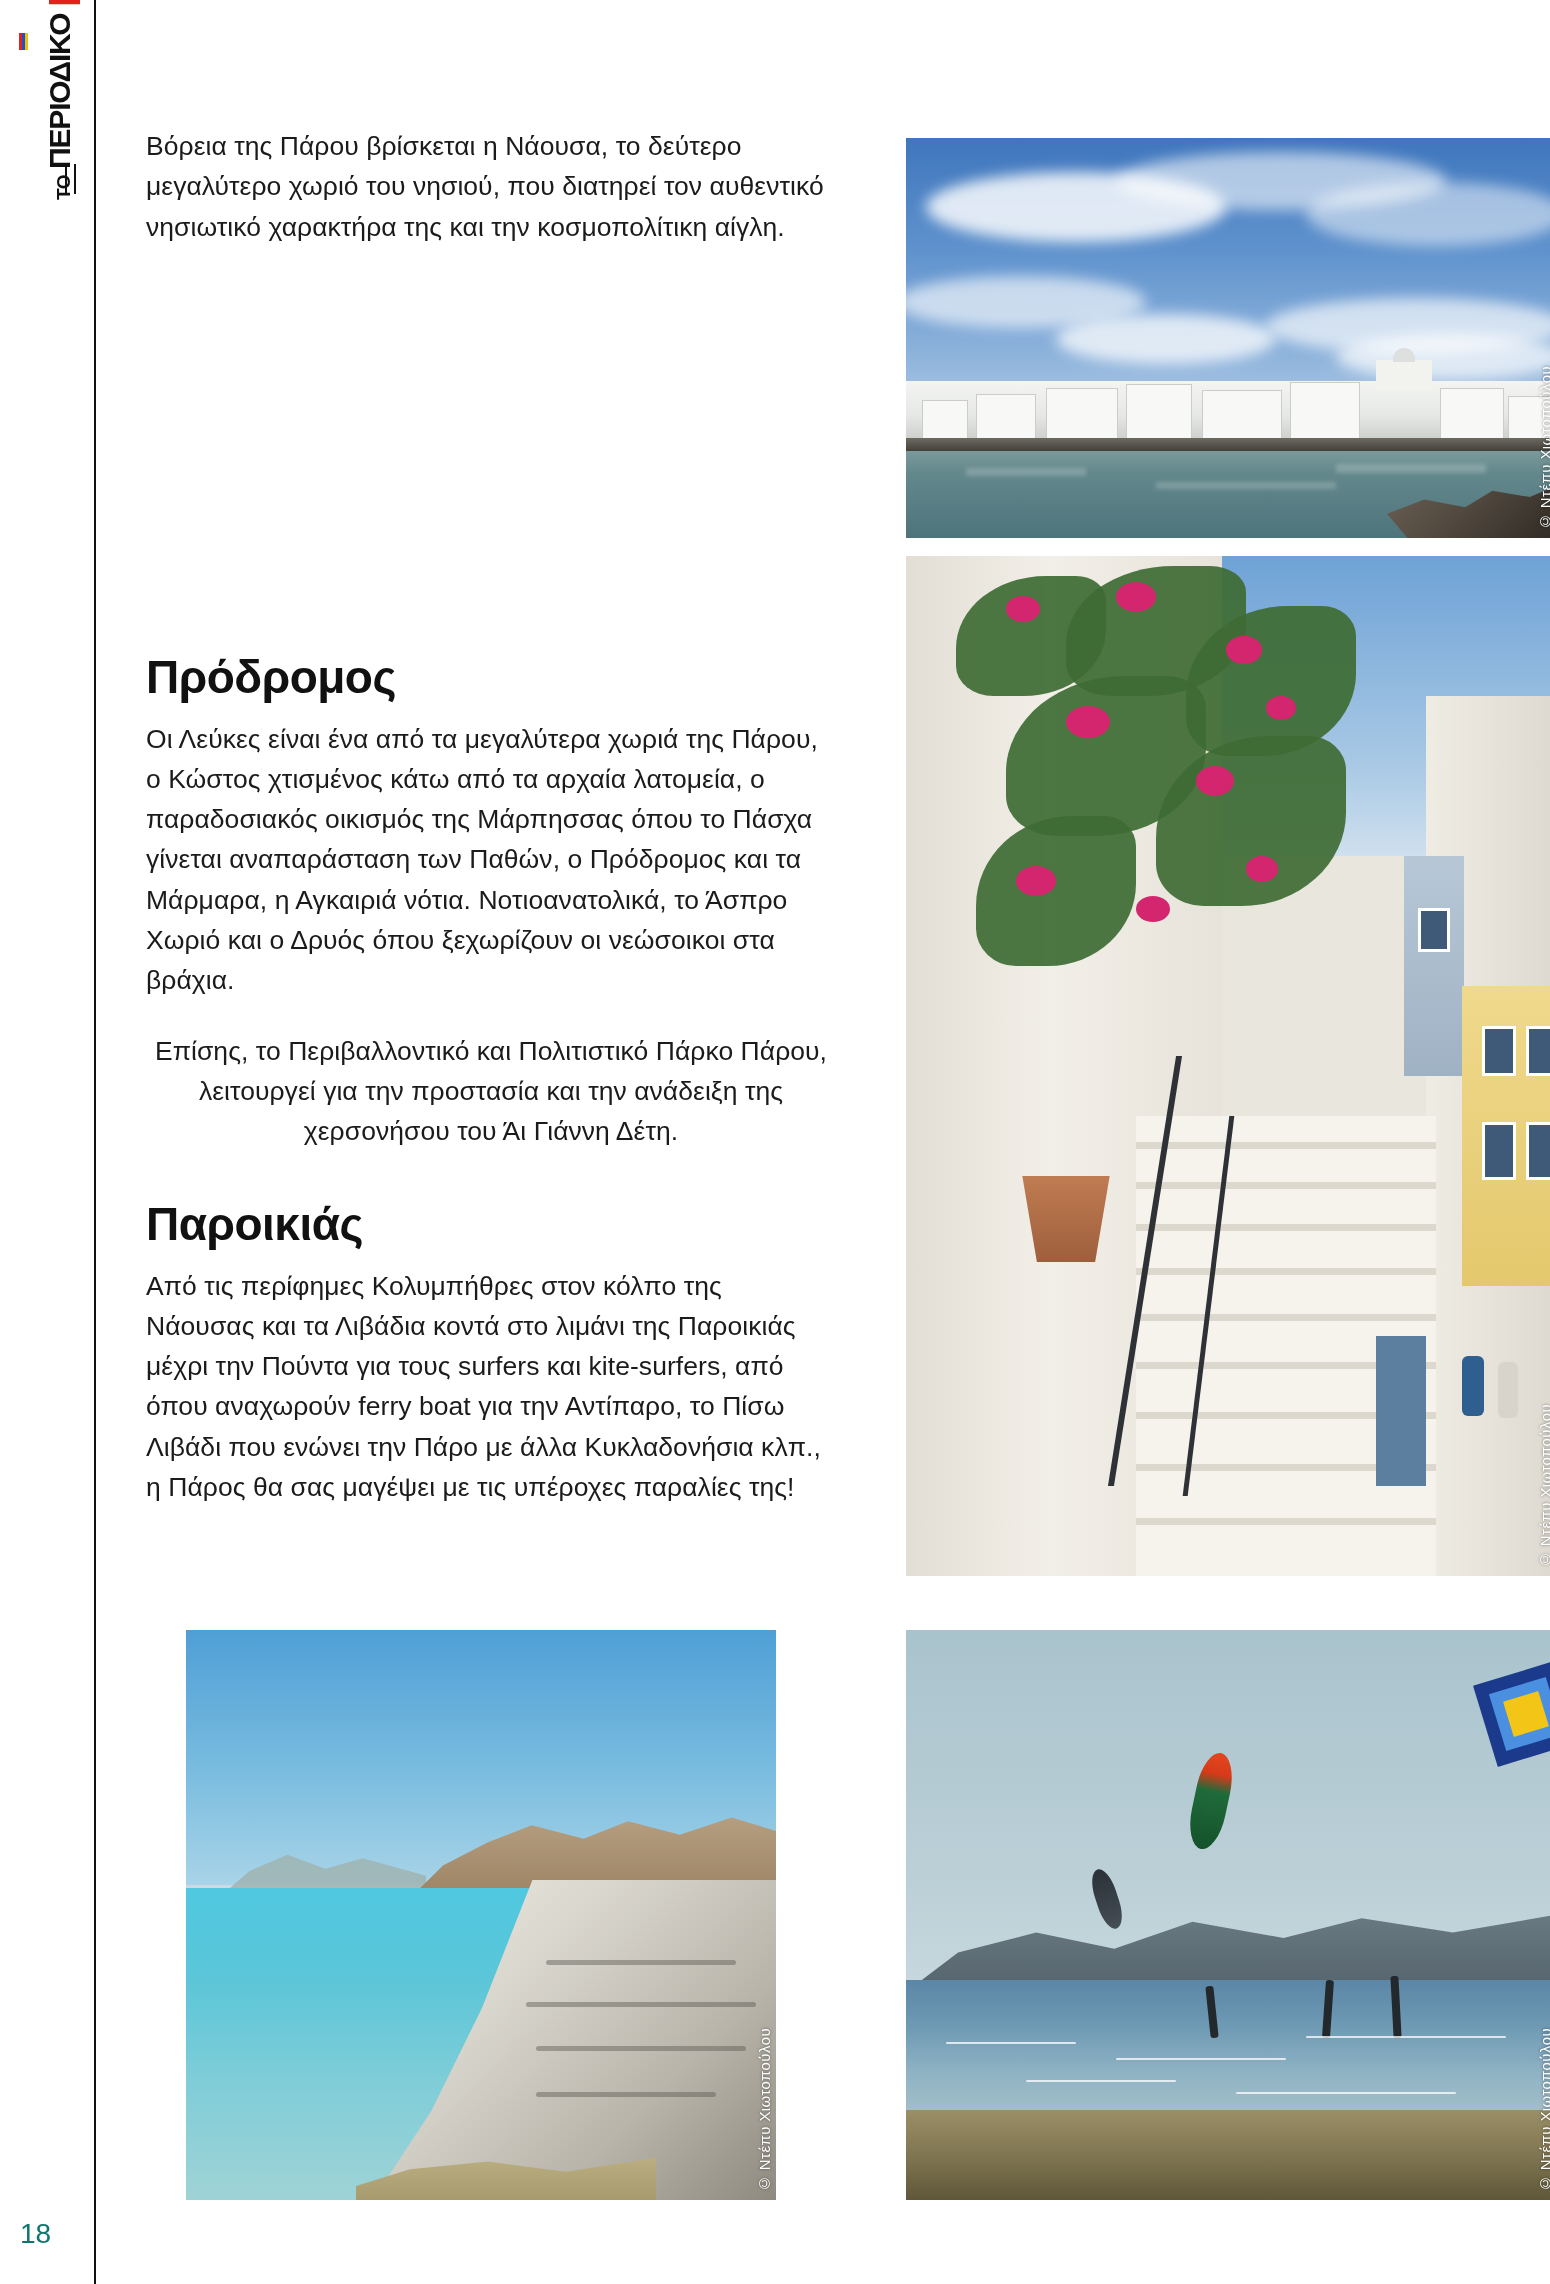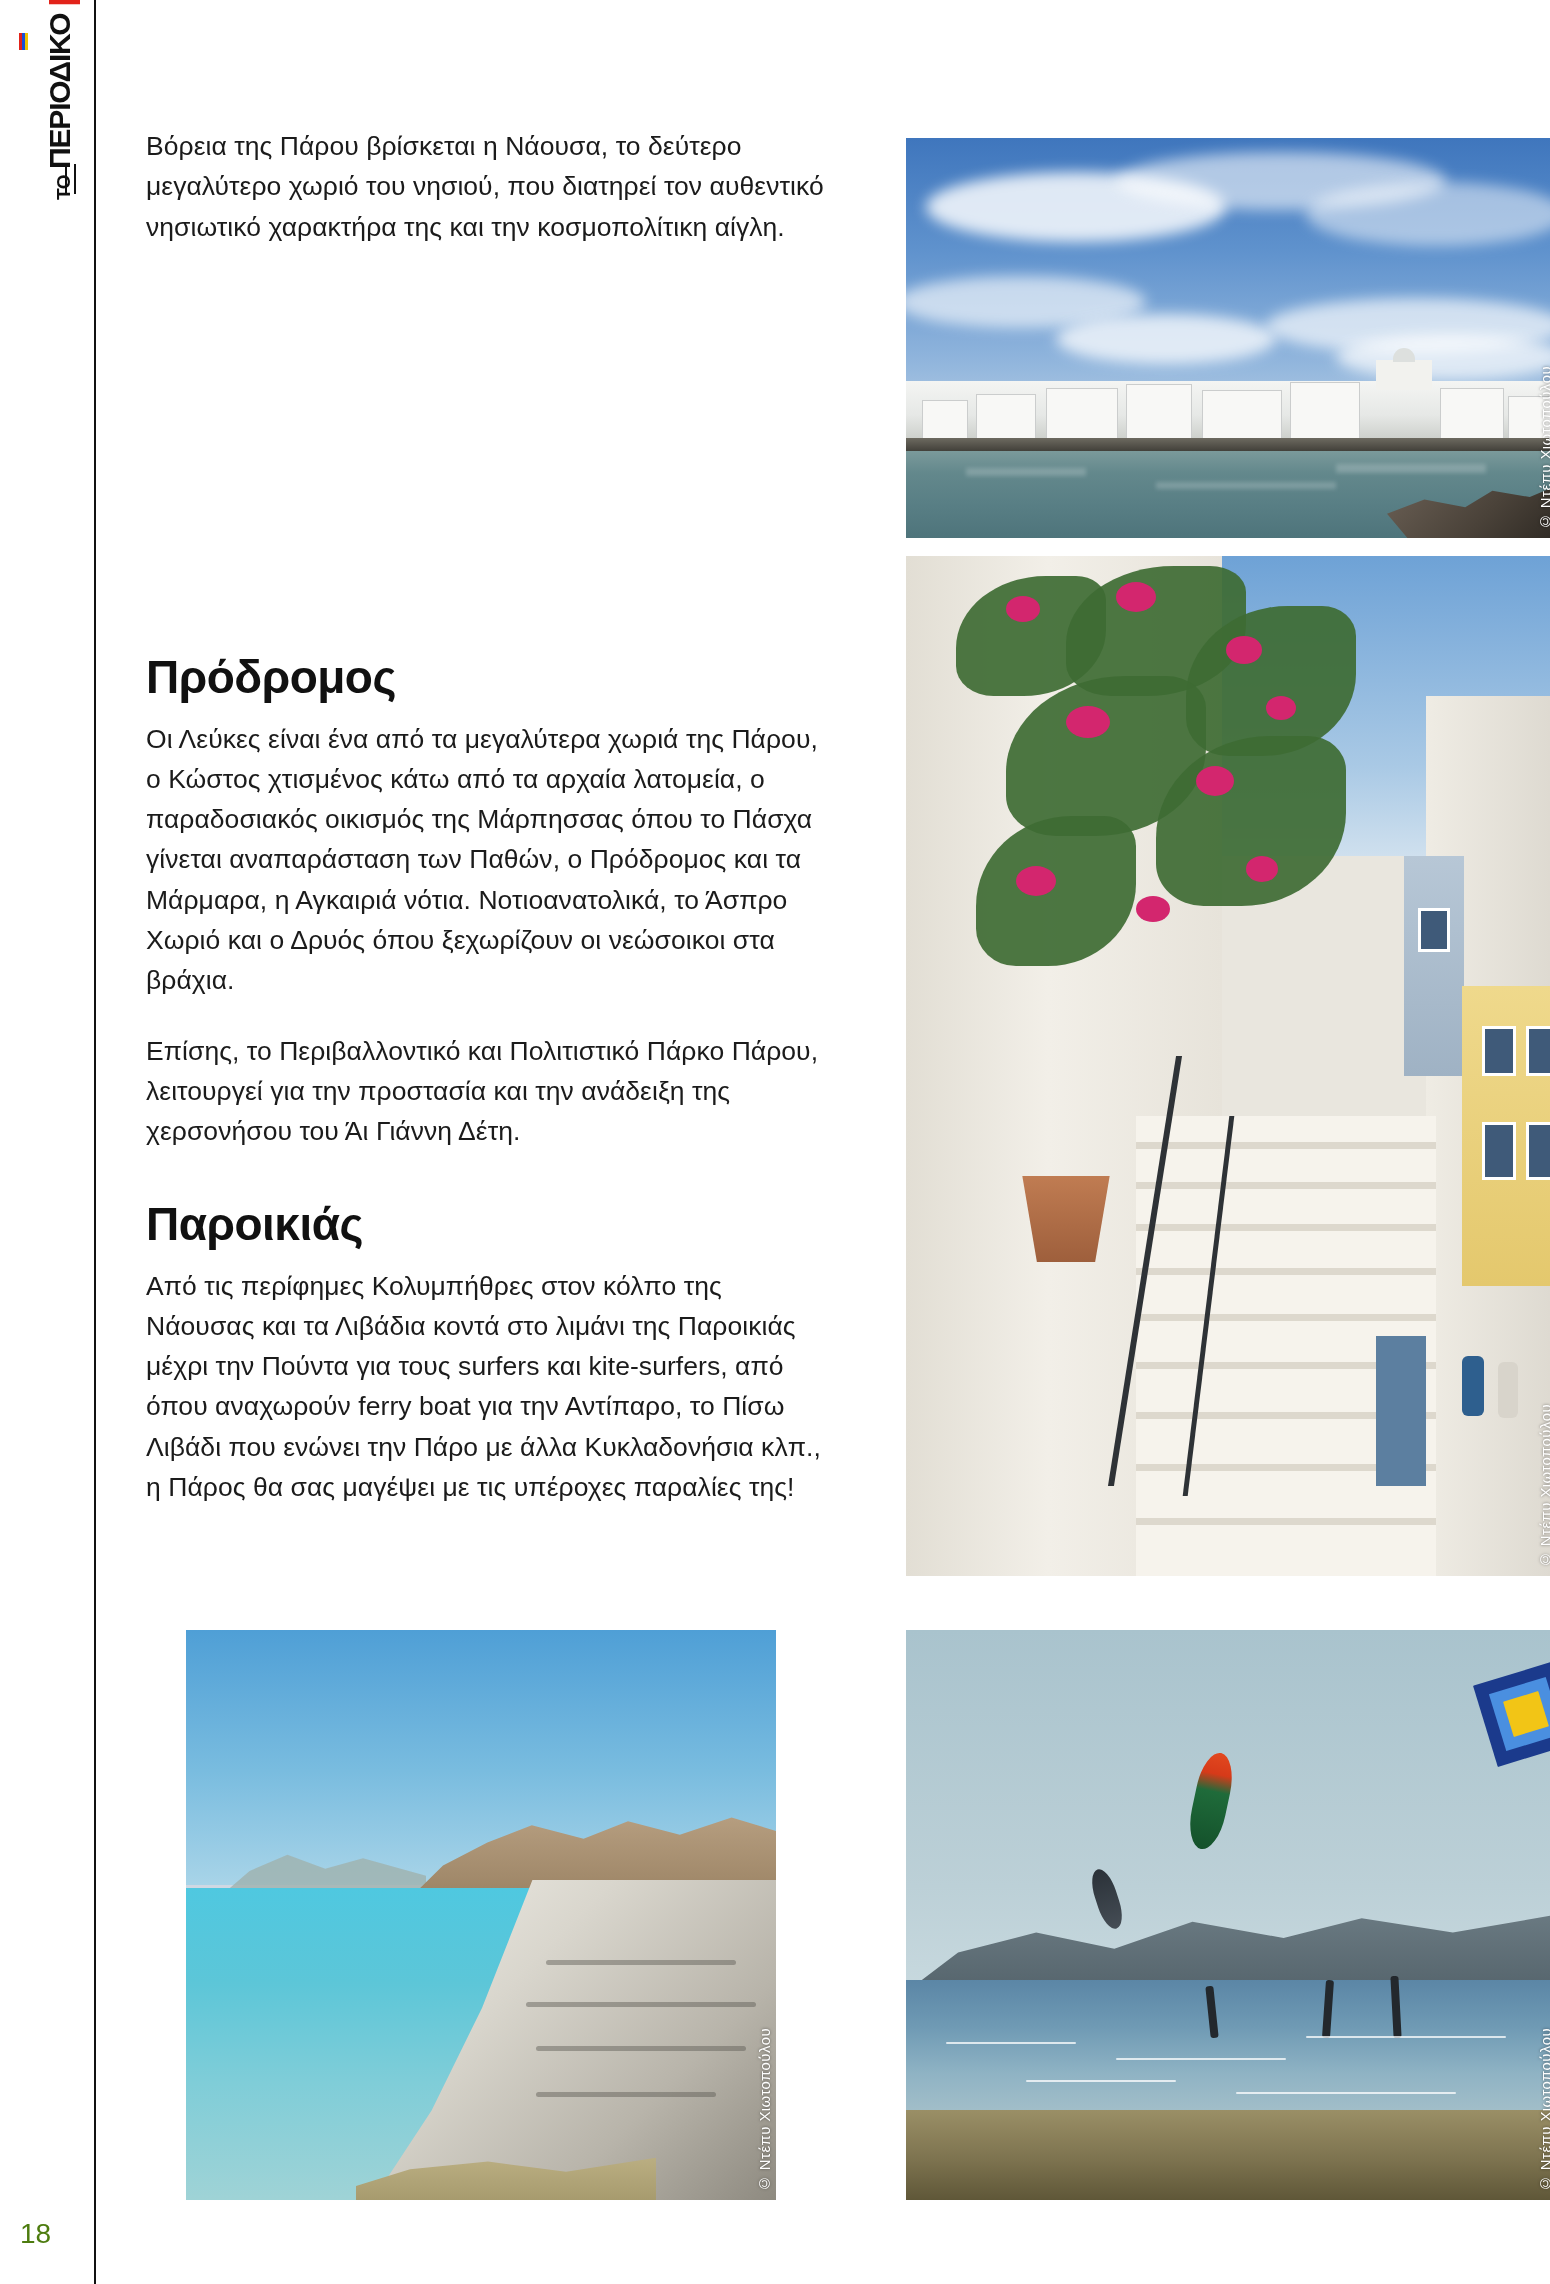--- a/index.html
+++ b/index.html
@@ -49,21 +49,21 @@
     border-top:2.5px solid #111;border-bottom:2.5px solid #111;
   }
   .flag-dot{
     position:absolute;
     width:17px;height:9px;
     left:150px;top:4px;
     background:linear-gradient(180deg,#e2231a 0 34%,#1a4fd6 34% 67%,#f2c200 67% 100%);
   }
   .page-number{
     position:absolute;left:20px;top:2218px;
-    font-size:28px;color:#4d7c0f;letter-spacing:0px;
+    font-size:28px;color:#0f766e;letter-spacing:0px;
   }
 
   
   .col-text{
     position:absolute;left:146px;top:0;width:700px;
   }
   h2.section-title{
     margin:0;
     font-size:46px;
     font-weight:bold;
@@ -77,21 +77,21 @@
     line-height:1.52;
     color:#1b1b1b;
     letter-spacing:0.05px;
   }
   .blk-naousa{position:absolute;left:0;top:126px;width:690px;}
   .blk-naousa h2{margin-bottom:15px;}
   .blk-naousa p + p{margin-top:27px;}
 
   .blk-oikismoi{position:absolute;left:0;top:653px;width:690px;}
   .blk-oikismoi h2{margin-bottom:16px;}
-  .blk-oikismoi p + p{margin-top:30px;}
+  .blk-oikismoi p + p{margin-top:30px;text-align:center;}
 
   .blk-paralies{position:absolute;left:0;top:1200px;width:690px;}
   .blk-paralies h2{margin-bottom:16px;}
 
   
   .photo{position:absolute;overflow:hidden;background:#cfd8e3;}
   .credit{
     position:absolute;
     right:3px;bottom:8px;
     writing-mode:vertical-rl;

